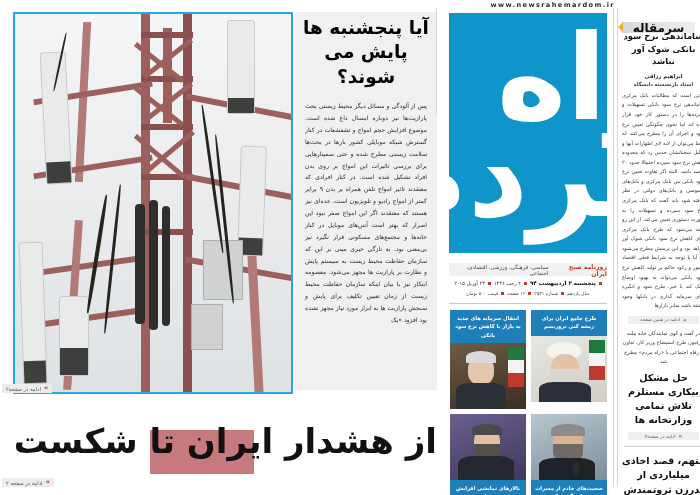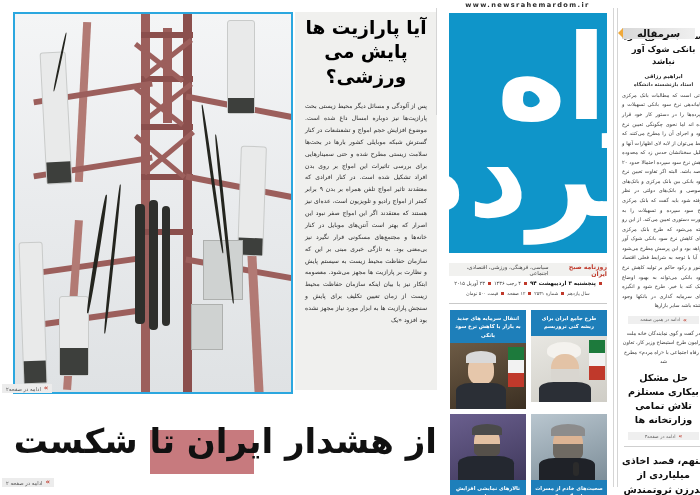--- a/index.html
+++ b/index.html
@@ -68,21 +68,21 @@
   .tag-left .q{color:#c0392b;font-weight:900;font-size:7px;line-height:1;}
   .tag-mid{
     position:absolute;left:2px;top:-12px;display:flex;align-items:center;gap:3px;
     background:#ececec;padding:1px 4px;font-size:5.2px;color:#555;
   }
   .tag-mid .q{color:#c0392b;font-weight:900;font-size:7px;line-height:1;}
 
   
   .mast-col{position:absolute;left:440px;top:0;width:175px;height:495px;background:#fff;}
   .site-url{
-    position:absolute;top:1px;left:0;width:175px;text-align:center;
+    position:absolute;top:1px;left:0;width:175px;text-align:right;
     font-size:6.6px;letter-spacing:1.4px;color:#2b2b2b;direction:ltr;font-weight:600;
   }
   .logo-box{
     position:absolute;left:9px;top:13px;width:158px;height:240px;
     background:#0f95c9;overflow:hidden;
   }
   .logo-word{
     position:absolute;inset:0;color:#fff;font-size:118px;font-weight:900;
     display:flex;align-items:center;justify-content:center;line-height:.82;
     letter-spacing:-6px;padding-bottom:12px;
@@ -123,24 +123,24 @@
   .face{position:absolute;border-radius:46% 46% 42% 42%;}
   .turban{position:absolute;background:#f4f2ee;border-radius:50% 50% 38% 38%;}
   .beard{position:absolute;background:#d9d6d0;border-radius:0 0 50% 50%;}
   .suit{position:absolute;background:#2b2f36;border-radius:28% 28% 0 0;}
   .flag{position:absolute;right:2px;top:4px;width:16px;height:40px;
         background:linear-gradient(180deg,#1d7a3c 33%,#f2f2f2 33% 66%,#c0392b 66%);}
 
   
   .right-col{position:absolute;left:617px;top:0;width:83px;height:495px;background:#fff;padding:0 5px;}
   .sec-head{
-    position:absolute;left:5px;top:28px;width:73px;height:11px;
+    position:absolute;left:5px;top:22px;width:73px;height:11px;
     background:linear-gradient(90deg,#d8d8d8,#efefef);
     display:flex;align-items:center;justify-content:center;
-    font-size:10px;font-weight:900;color:#111;
+    font-size:12px;font-weight:900;color:#111;
   }
   .sec-head:after{
     content:"";position:absolute;left:-4px;top:0;border-top:5.5px solid transparent;
     border-bottom:5.5px solid transparent;border-right:5px solid #f0a93a;
   }
   .r-title{
     margin-top:30px;font-size:8.4px;font-weight:900;line-height:1.5;
     text-align:center;color:#111;
   }
   .r-author{font-size:5.4px;font-weight:800;text-align:center;margin-top:5px;color:#222;}
@@ -217,21 +217,21 @@
       <div class="darkbox" style="left:147px;top:192px;width:8px;height:120px;border-radius:4px;"></div>
       <div class="cable" style="left:80px;top:180px;width:4px;height:120px;transform:rotate(9deg);"></div>
       <div class="cable" style="left:96px;top:170px;width:3px;height:150px;transform:rotate(6deg);"></div>
       <div class="cable" style="left:196px;top:90px;width:3px;height:150px;transform:rotate(-8deg);"></div>
       <div class="cable" style="left:208px;top:120px;width:3px;height:170px;transform:rotate(-6deg);"></div>
       <div class="cable" style="left:44px;top:18px;width:2px;height:60px;transform:rotate(12deg);"></div>
     </div>
 
     <div class="center-col">
       <div class="col-rule"></div>
-      <div class="center-title">آیا پارازیت ها پایش می ورزشی؟</div>
+      <div class="center-title">آیا پنجشنبه ها پایش می شوند؟</div>
       <div class="center-body">پس از آلودگی و مسائل دیگر محیط زیستی بحث پارازیت‌ها نیز دوباره امسال داغ شده است. موضوع افزایش حجم امواج و تشعشعات در کنار گسترش شبکه موبایلی کشور بارها در بحث‌ها سلامت زیستی مطرح شده و حتی سمینارهایی برای بررسی تاثیرات این امواج بر روی بدن افراد تشکیل شده است. در کنار افرادی که معتقدند تاثیر امواج تلفن همراه بر بدن ۹ برابر کمتر از امواج رادیو و تلویزیون است، عده‌ای نیز هستند که معتقدند اگر این امواج صفر نبود این اصرار که بهتر است آنتن‌های موبایل در کنار خانه‌ها و مجتمع‌های مسکونی قرار نگیرد نیز بی‌معنی بود. به تازگی خبری مبنی بر این که سازمان حفاظت محیط زیست به سیستم پایش و نظارت بر پارازیت ها مجهز می‌شود. معصومه ابتکار نیز با بیان اینکه سازمان حفاظت محیط زیست از زمان تعیین تکلیف برای پایش و سنجش پارازیت ها به ابزار مورد نیاز مجهز نشده بود افزود «یک</div>
     </div>
 
     <div class="bottom-block">
       <div class="tag-mid">
         <span class="q">»</span>
         <span>ادامه در صفحه۲</span>
       </div>
       <div class="bl-highlight"></div>
       <div class="bl-head">از هشدار ایران تا شکست ائتلاف</div>

